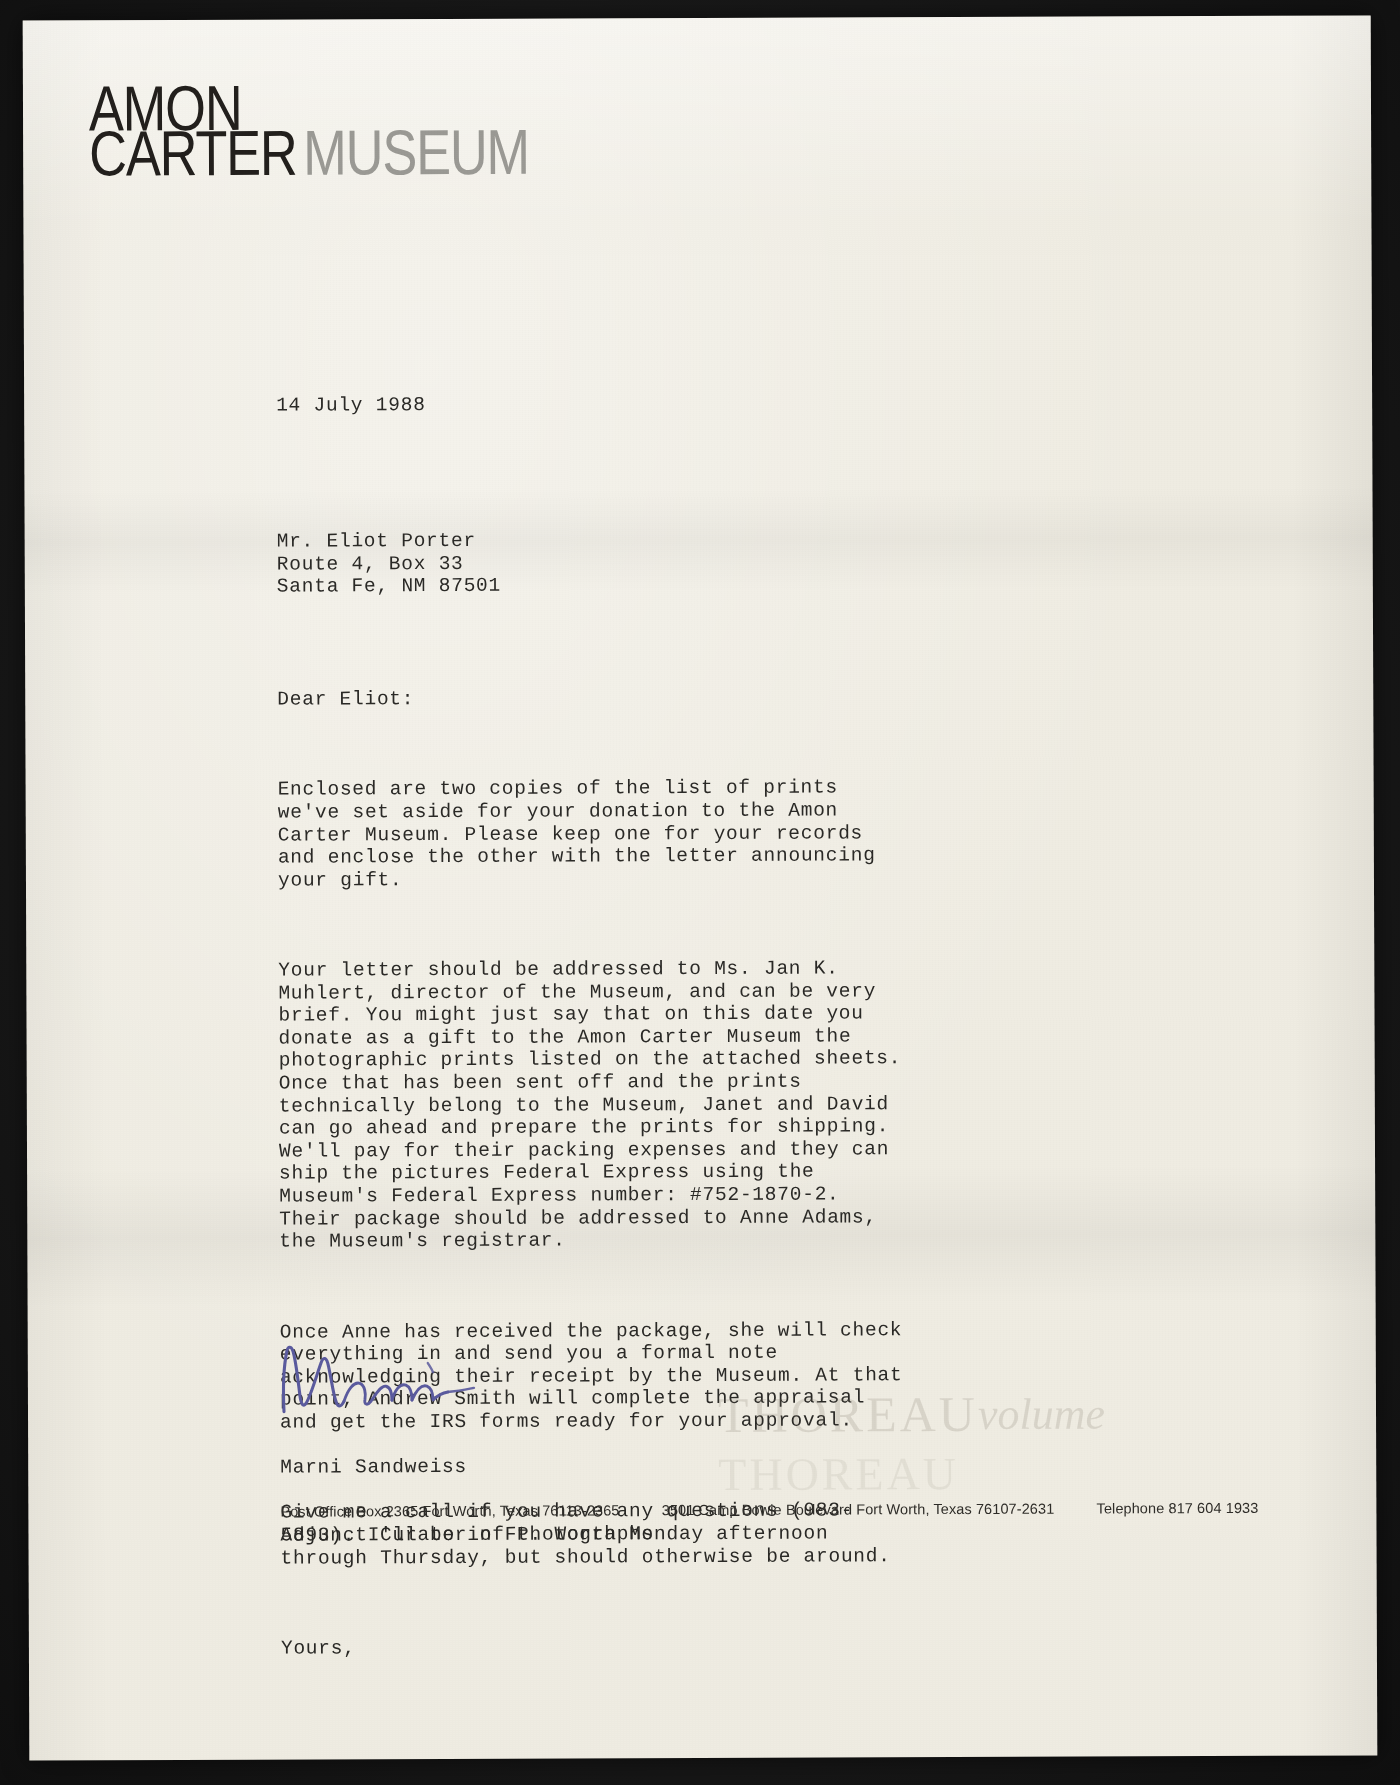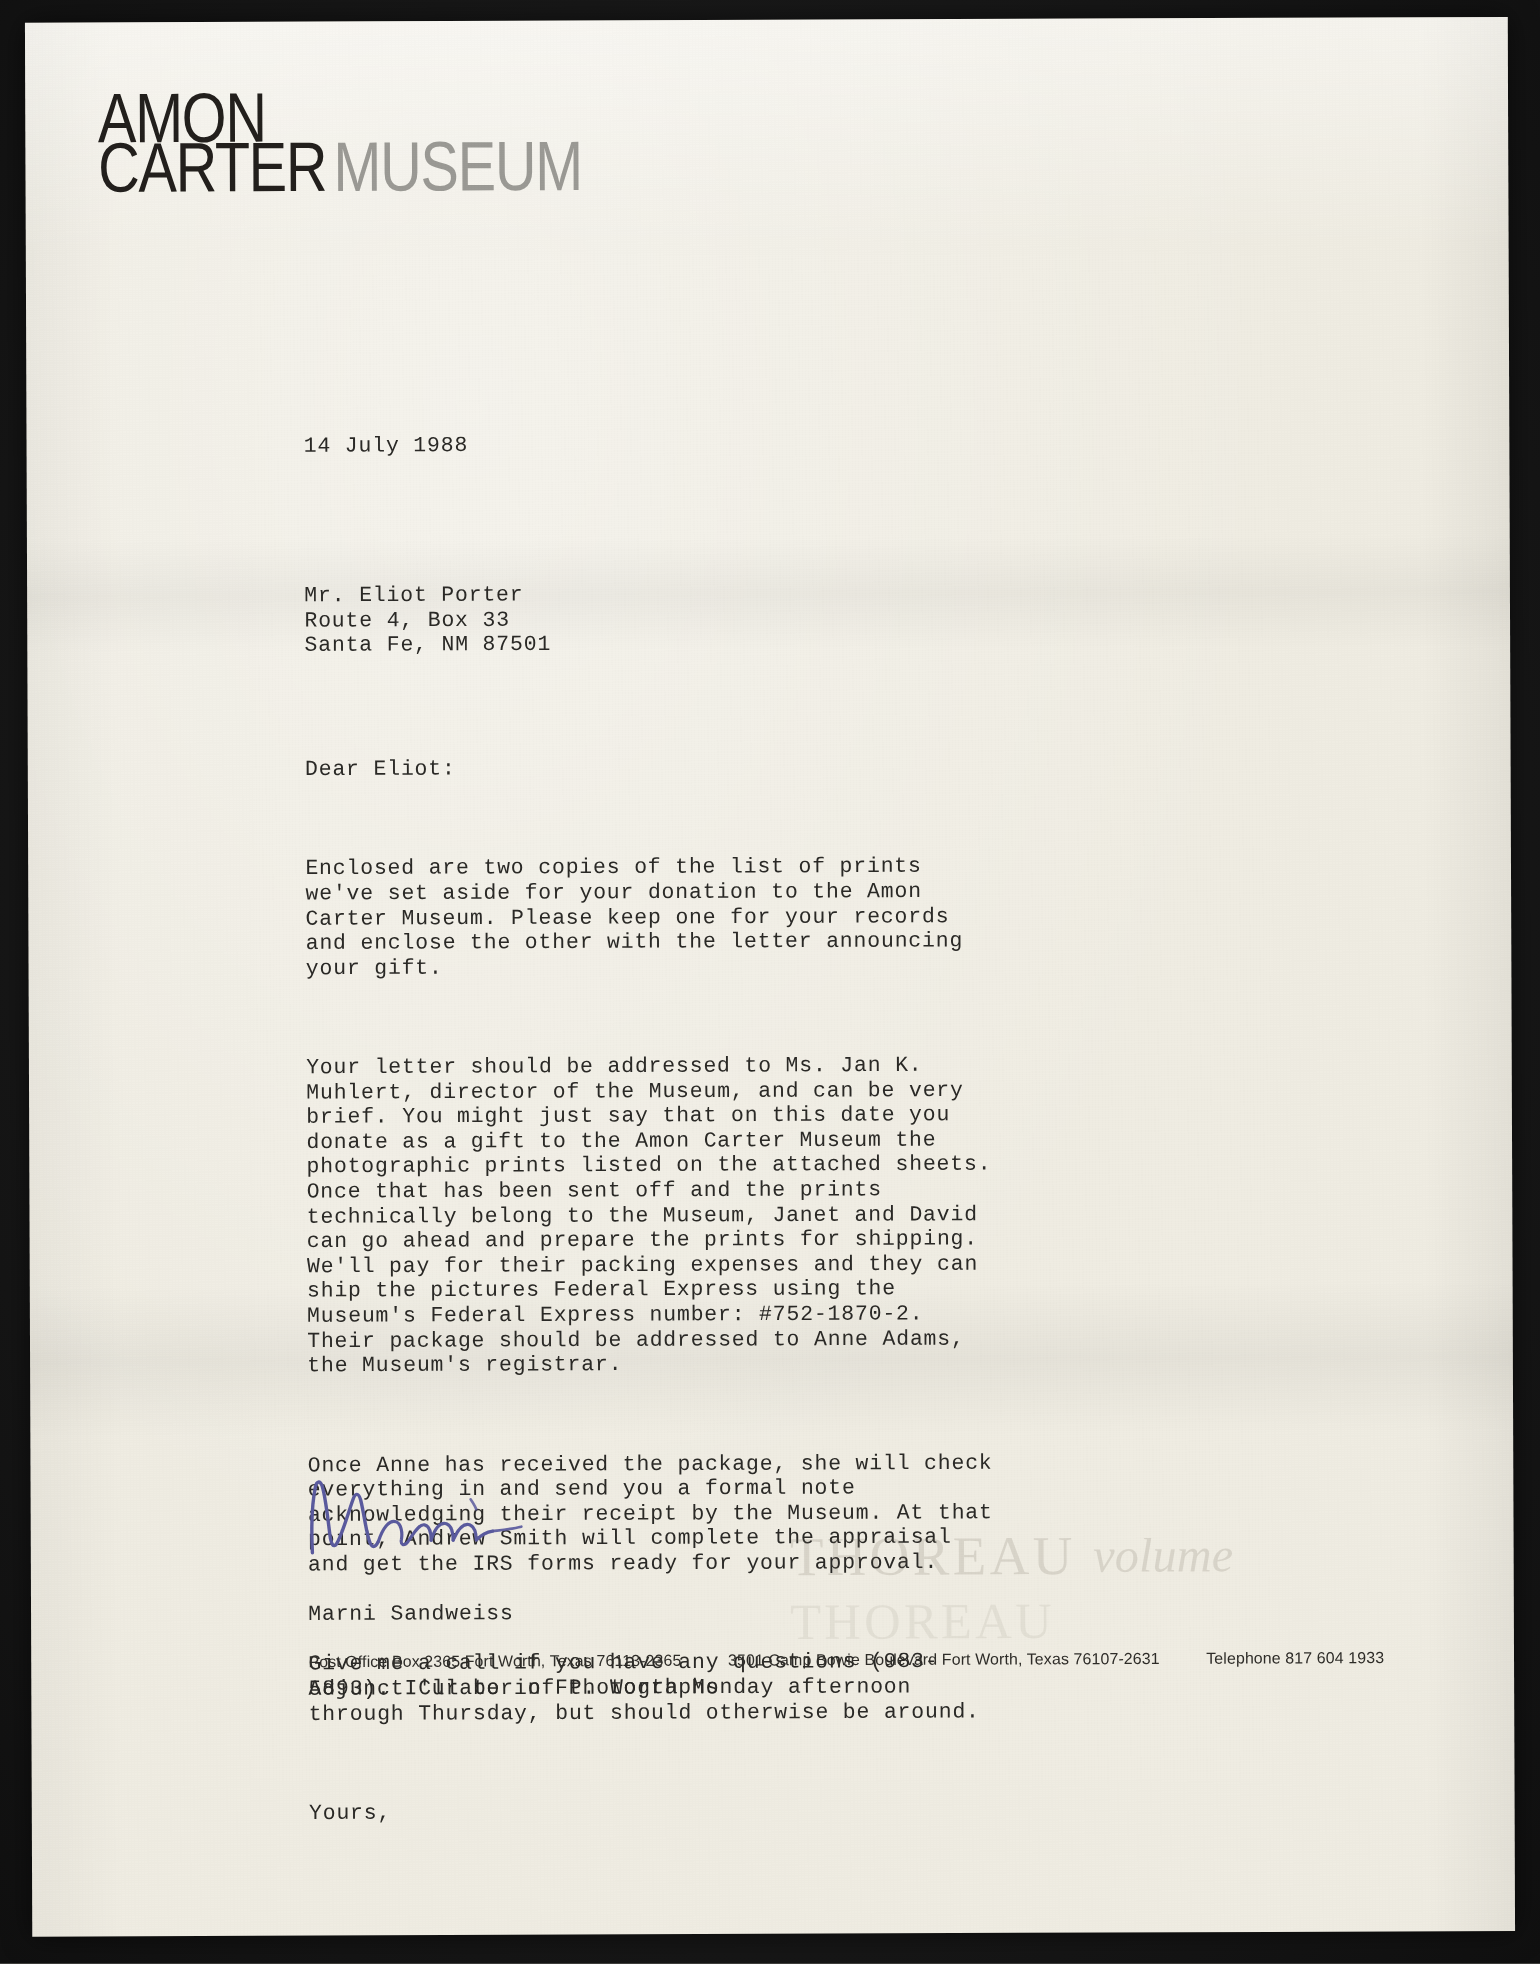--- a/index.html
+++ b/index.html
@@ -146,21 +146,21 @@
     display: inline-block;
     vertical-align: middle;
   }
   #showthrough-stamp .st-script {
     font-family: "Liberation Serif", serif;
     font-style: italic;
     font-size: 44px;
     color: #6d6456;
     display: inline-block;
     vertical-align: middle;
-    margin-left: 16px;
+    margin-left: 0;
   }
   #showthrough-stamp .st-row2 {
     display: block;
     margin-top: 4px;
     opacity: 0.55;
   }
   #showthrough-stamp .st-row2 .st-word { font-size: 46px; }
 
   
   #footer {

